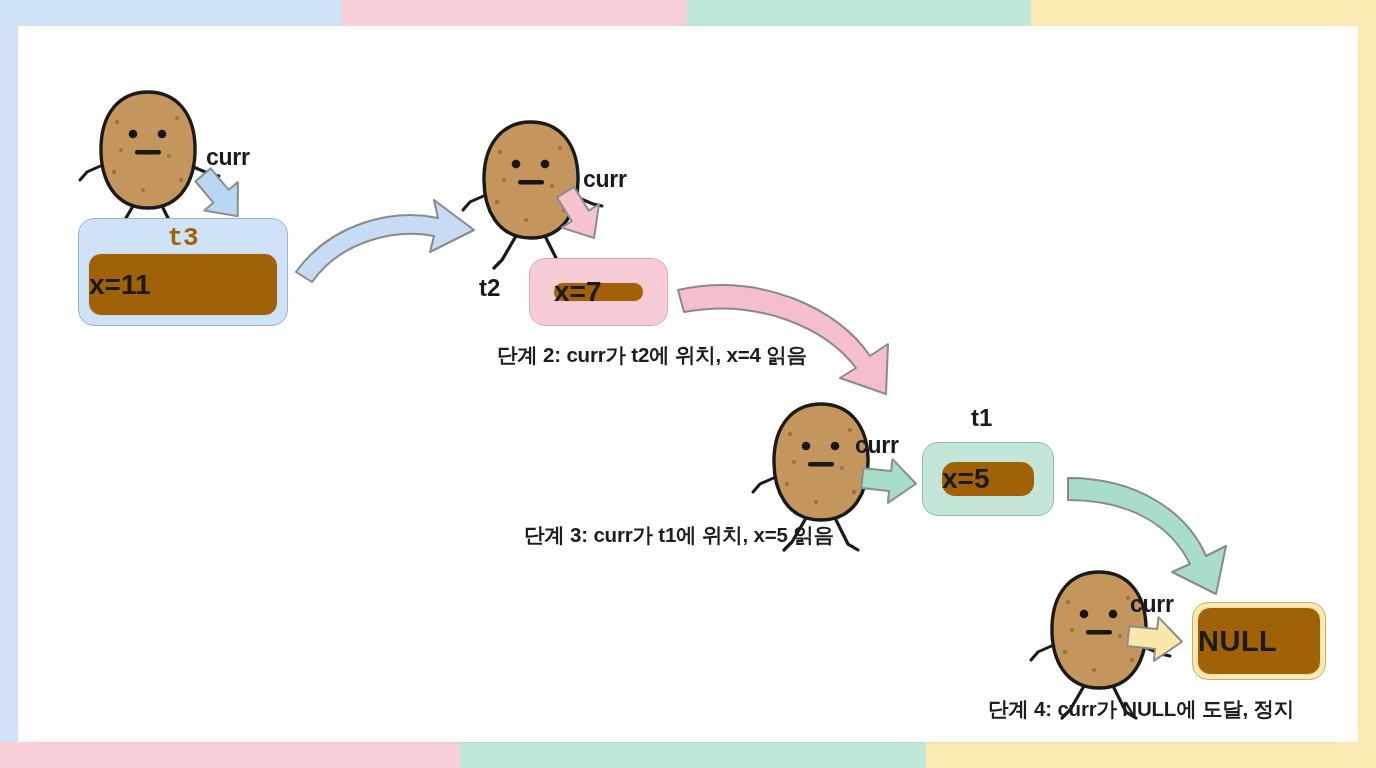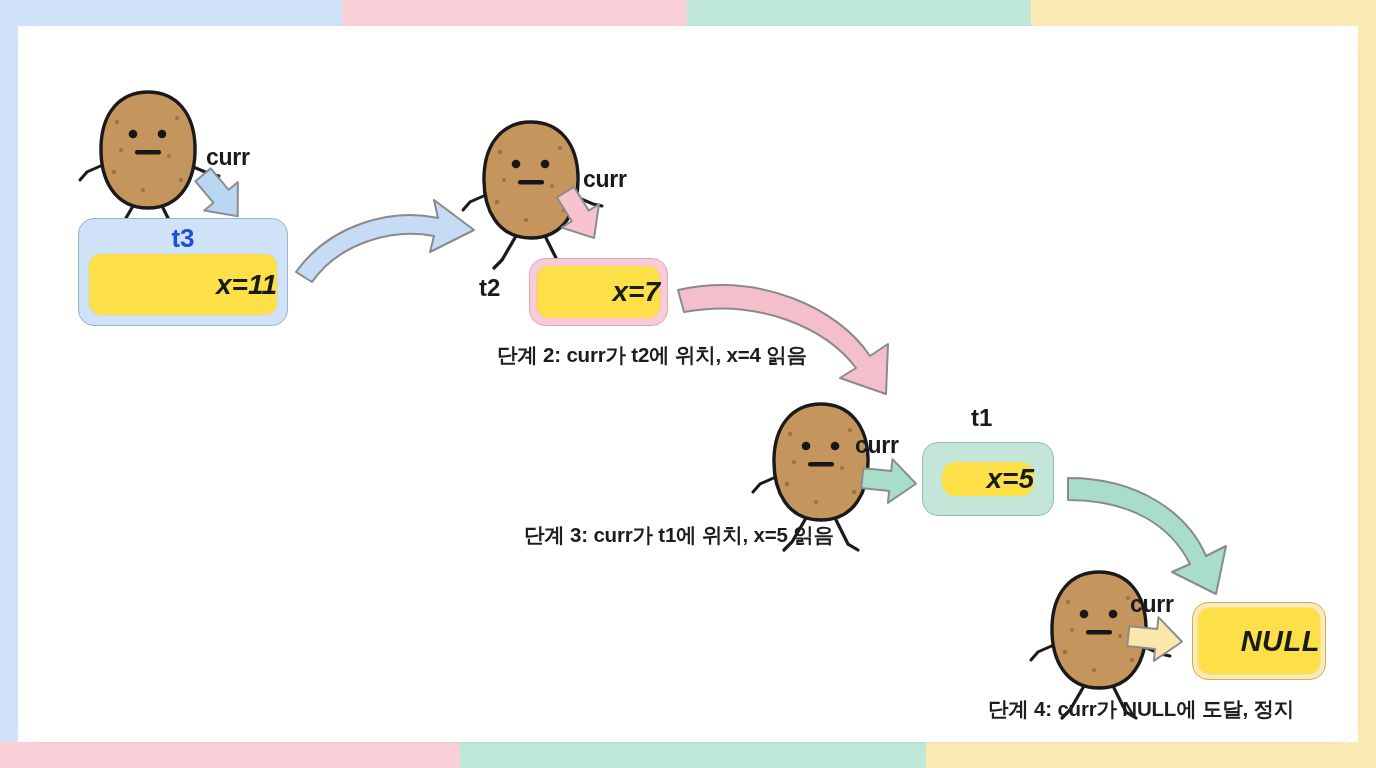--- a/index.html
+++ b/index.html
@@ -36,34 +36,34 @@
   .lbl{position:absolute;color:#1a1a1a;font-weight:bold;white-space:nowrap;}
   .curr-lbl{font-size:23px;letter-spacing:-0.3px;}
   .tag{font-size:24px;}
   .val{font-size:28px;}
   .caption{position:absolute;font-size:20.5px;font-weight:bold;color:#1d1d1d;white-space:nowrap;letter-spacing:-0.2px;}
 
   
   .node{position:absolute;box-sizing:border-box;}
   .node-outer{border-radius:16px;border:1.6px solid;display:flex;align-items:center;justify-content:center;}
   .node-inner{
-    background:#fde047;border-radius:13px;box-sizing:border-box;
-    display:flex;align-items:center;justify-content:flex-end;font-style:italic;
+    background:#a16207;border-radius:13px;box-sizing:border-box;
+    display:flex;align-items:center;justify-content:flex-start;
   }
 
   
   #node-t3{left:78px;top:218px;width:210px;height:108px;
     background:#cfe2f7;border-color:#9ab4cf;
     flex-direction:column;padding:4px 9px 9px;}
-  #node-t3 .tagline{height:30px;line-height:30px;font-size:26px;font-weight:bold;color:#1d4ed8;}
+  #node-t3 .tagline{height:30px;line-height:30px;font-size:26px;font-weight:bold;color:#a16207;font-family:Liberation Mono, monospace;}
   #node-t3 .node-inner{width:100%;height:64px;border:1.4px solid #c9dcef;}
 
   
   #node-t2{left:529px;top:258px;width:139px;height:68px;
-    background:#f7ccd6;border-color:#e3a6b5;padding:6px;}
+    background:#f7ccd6;border-color:#e3a6b5;padding:23px;}
   #node-t2 .node-inner{width:100%;height:100%;border:1.2px solid #f0c2ce;}
   #tag-t2{left:479px;top:274px;}
 
   
   #node-t1{left:922px;top:442px;width:132px;height:74px;
     background:#c3e6d8;border-color:#8dbfae;padding:19px;}
   #node-t1 .node-inner{width:100%;height:100%;border:1.2px solid #cfead f;}
   #tag-t1{left:971px;top:404px;}
 
   

